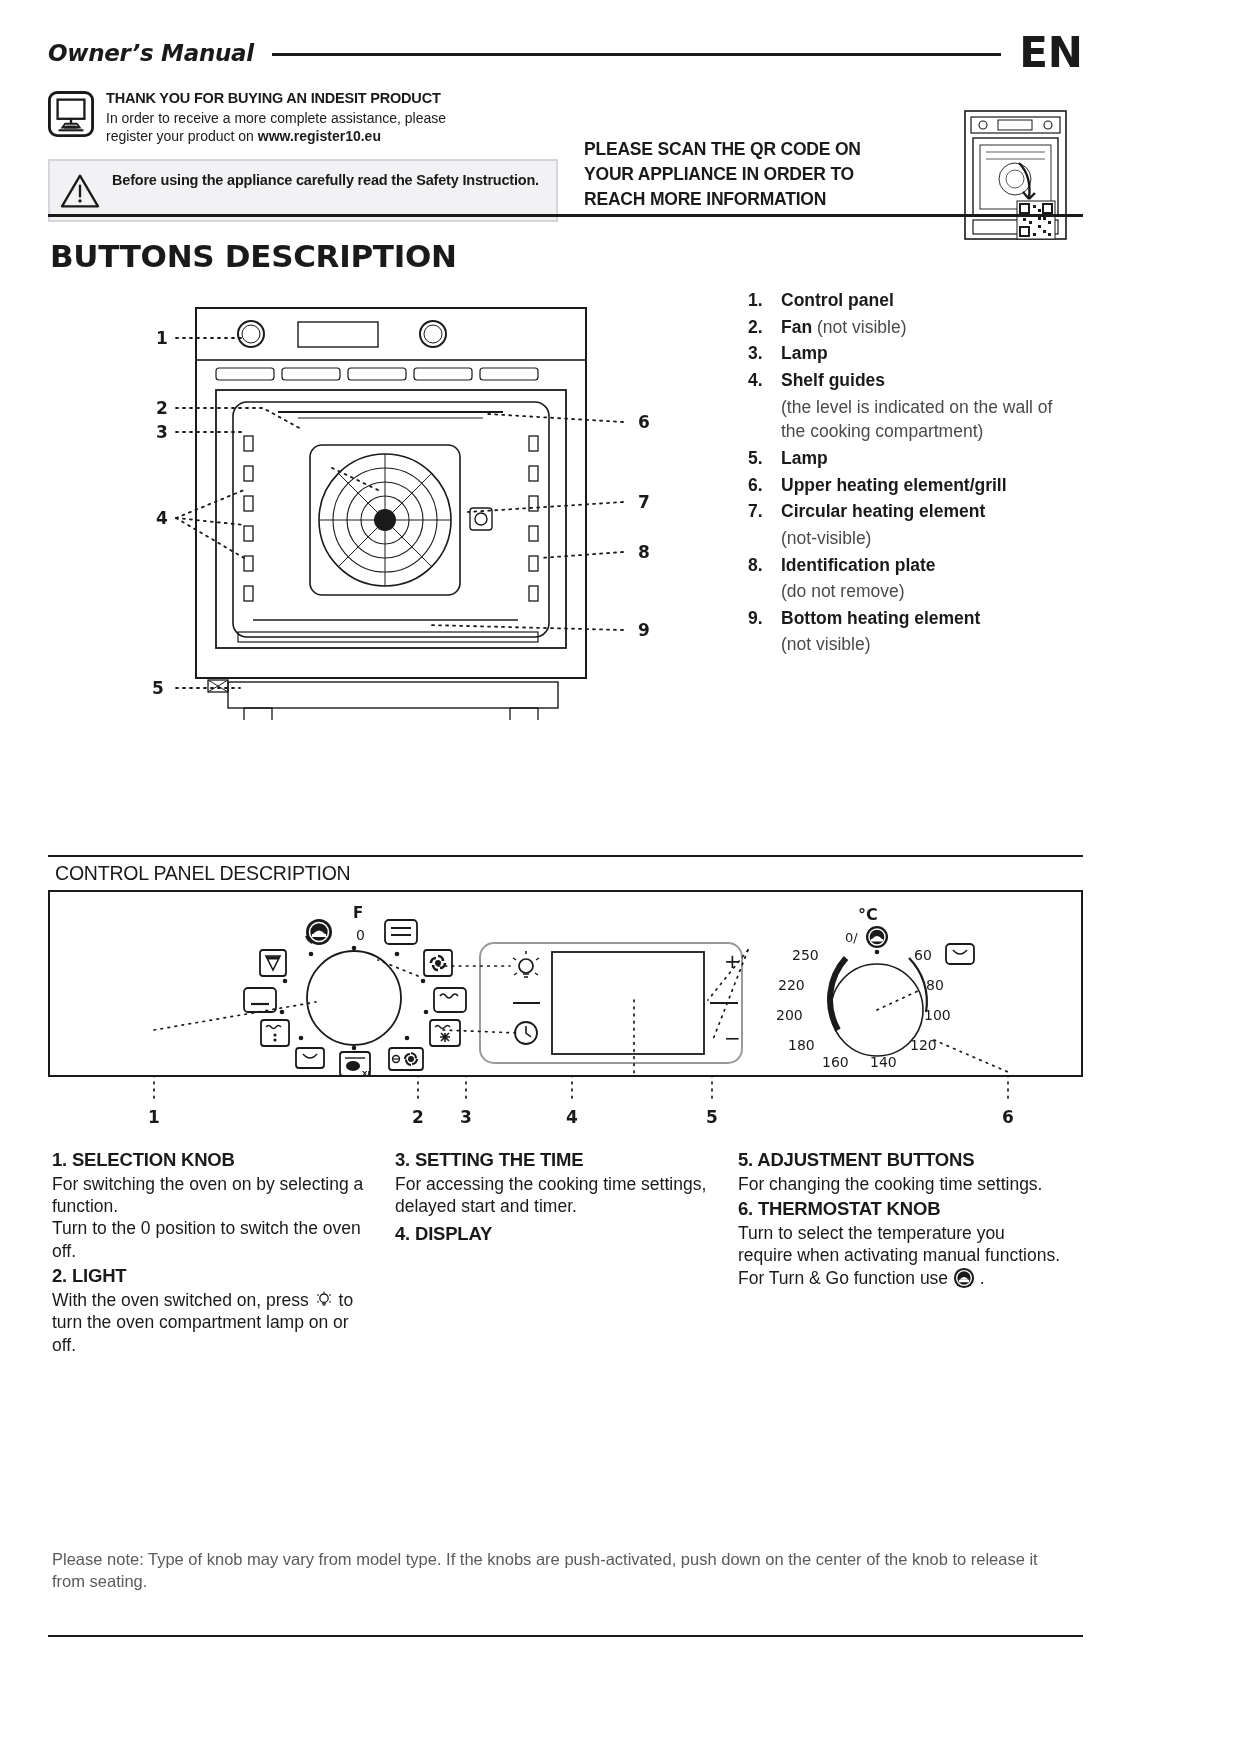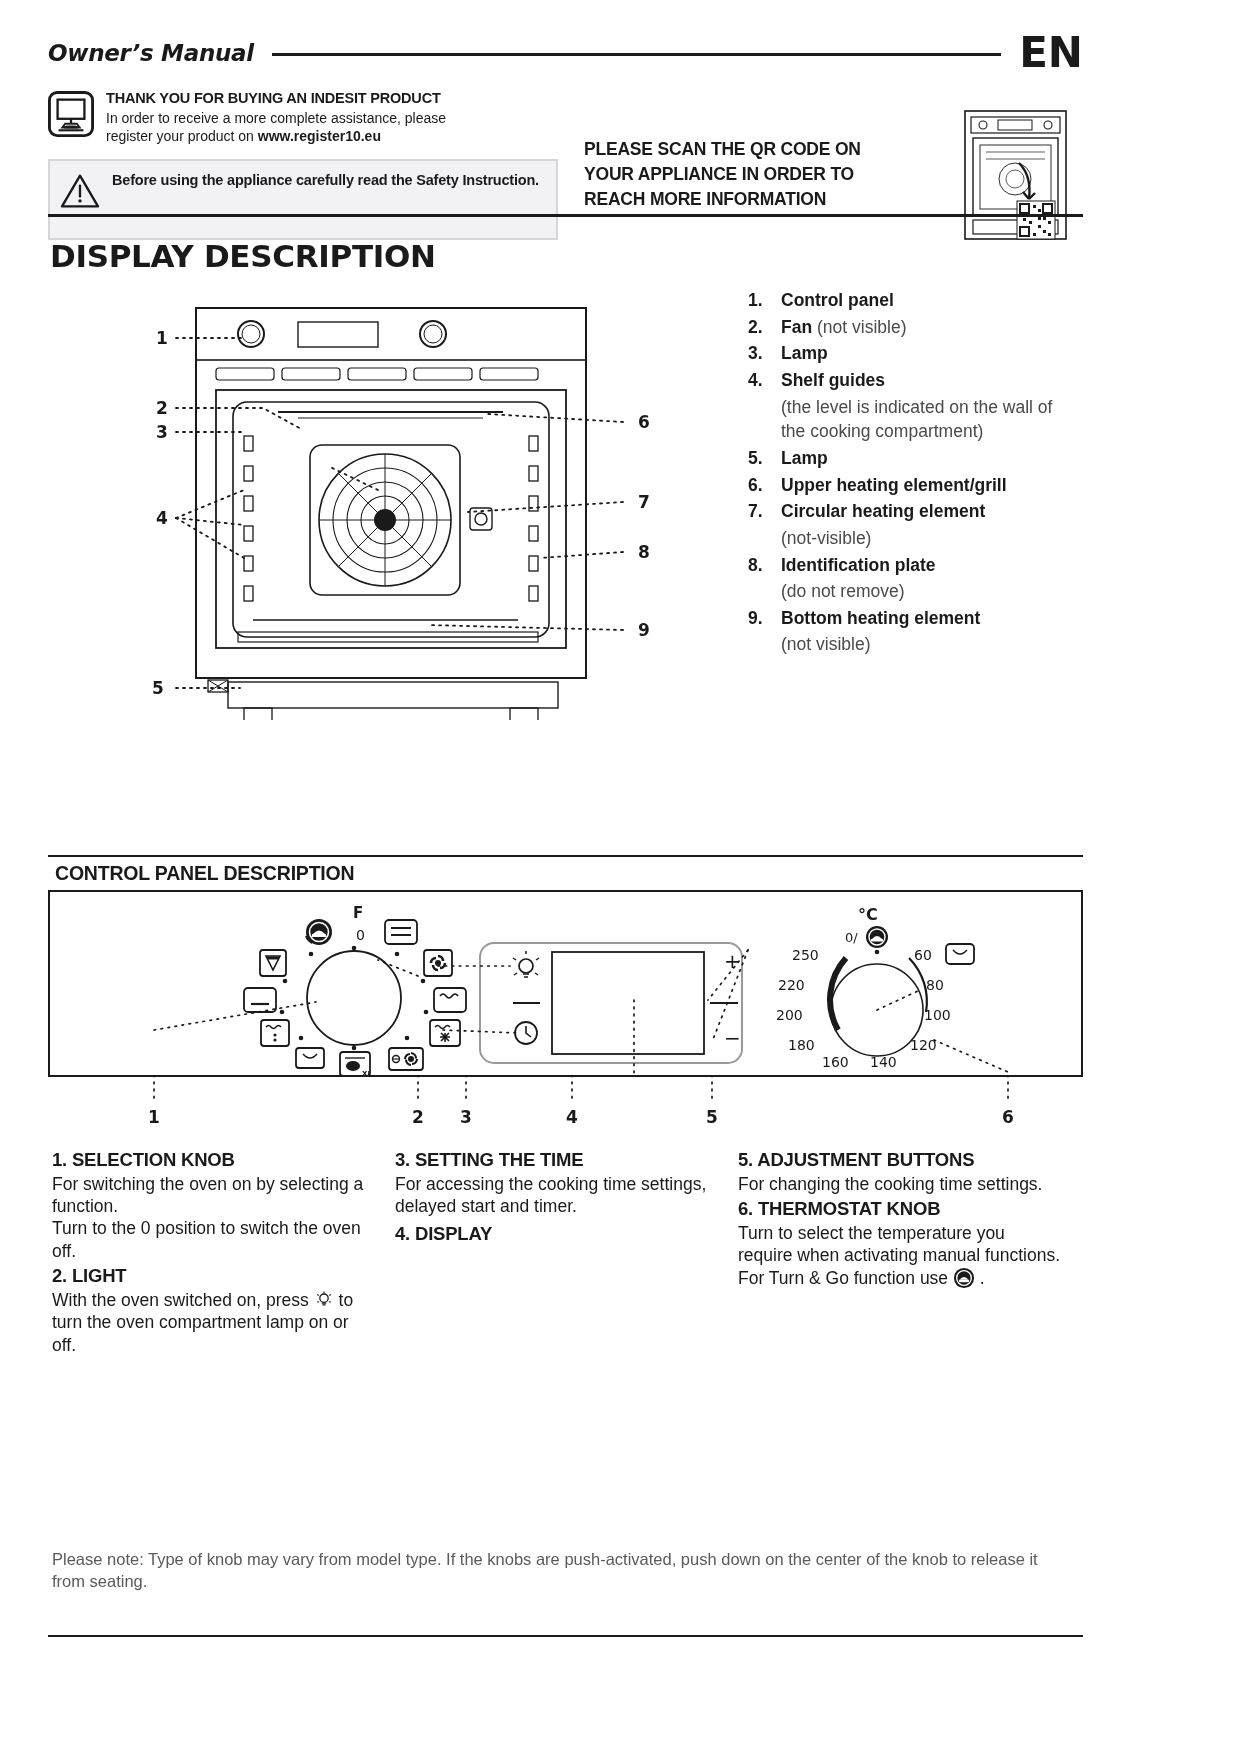--- a/index.html
+++ b/index.html
@@ -24,21 +24,21 @@
   .hdr-body { display: flex; margin-top: 12px; }
   .hdr-left { width: 520px; position: relative; }
   .thanks-row { display: flex; gap: 12px; align-items: flex-start; }
   .mon-ico { width: 46px; height: 46px; flex: 0 0 46px; margin-top: 2px; }
   .thanks-txt { flex: 1; }
   .thanks-title { font-weight: bold; font-size: 14.5px; letter-spacing: -0.2px; line-height: 1.25; }
   .thanks-sub { font-size: 14px; line-height: 1.3; margin-top: 2px; }
   .thanks-sub b { font-weight: bold; }
 
   .warn-box { margin-top: 13px; background: #f2f2f4; border: 2px solid #d6d6da;
-              padding: 10px 12px 29px 10px; display: flex; gap: 12px; align-items: flex-start;
+              padding: 10px 12px 11px 10px; display: flex; gap: 12px; align-items: flex-start;
               width: 510px; }
   .warn-ico { width: 40px; height: 36px; flex: 0 0 40px; margin-top: 2px; }
   .warn-txt { font-weight: bold; font-size: 14.5px; line-height: 1.3; letter-spacing: -0.2px; }
 
   .hdr-mid { width: 370px; padding-left: 16px; padding-top: 48px; }
   .qr-txt { font-weight: bold; font-size: 17.5px; line-height: 1.42; letter-spacing: -0.2px; }
 
   .hdr-right { width: 140px; position: relative; }
   .oven-thumb { position: absolute; right: 0; top: 18px; width: 125px; height: 150px; }
 
@@ -51,21 +51,21 @@
 
   .parts-list { position: absolute; left: 748px; top: 288px; width: 330px; }
   .part { display: flex; font-size: 17.5px; line-height: 1.47; margin-bottom: 1px; }
   .part .num { width: 33px; flex: 0 0 33px; font-weight: bold; }
   .part .lbl { font-weight: bold; }
   .part .lbl .light { font-weight: normal; color: #4a4a4a; }
   .part-sub { margin-left: 33px; font-size: 17.5px; line-height: 1.4; color: #4a4a4a; }
 
   
   .cp-rule-top { position: absolute; left: 48px; top: 855px; width: 1035px; height: 2px; background: #1a1a1a; }
-  .cp-head { position: absolute; left: 55px; top: 862px; font-weight: bold; font-size: 19.5px; letter-spacing: -0.2px; }
+  .cp-head { position: absolute; left: 55px; top: 862px; font-weight: normal; font-size: 19.5px; letter-spacing: -0.2px; }
   .cp-rule-mid { position: absolute; left: 48px; top: 890px; width: 1035px; height: 2px; background: #1a1a1a; }
   .cp-box { position: absolute; left: 48px; top: 892px; width: 1035px; height: 185px;
             border-left: 2px solid #1a1a1a; border-right: 2px solid #1a1a1a; border-bottom: 2px solid #1a1a1a; }
   .cp-svg { position: absolute; left: 48px; top: 890px; width: 1035px; height: 240px; }
   .cp-leaders { position: absolute; left: 48px; top: 1075px; width: 1035px; height: 55px; }
 
   
   .cols { position: absolute; left: 52px; top: 1148px; width: 1030px; display: flex; gap: 0; }
   .col { width: 343px; padding-right: 18px; }
   .col h3 { font-weight: bold; font-size: 18.5px; line-height: 1.28; letter-spacing: -0.2px; margin-bottom: 1px; }
@@ -166,21 +166,21 @@
               <rect x="95" y="126" width="3" height="3"></rect>
                 <rect x="85" y="110" width="3" height="3"></rect>
             </g>
           </g>
         </svg>
       </div>
     </div>
   </div>
   <div class="hdr-rule-bot"></div>
 
-  <div class="pd-title">DISPLAY DESCRIPTION</div>
+  <div class="pd-title">BUTTONS DESCRIPTION</div>
 
   <svg class="callout-svg" viewBox="0 0 680 430">
 
     <rect x="148" y="18" width="390" height="370" fill="none" stroke="#1a1a1a" stroke-width="2"></rect>
 
     <rect x="148" y="18" width="390" height="52" fill="none" stroke="#1a1a1a" stroke-width="1.6"></rect>
     <circle cx="203" cy="44" r="13" fill="none" stroke="#1a1a1a" stroke-width="2"></circle>
     <circle cx="203" cy="44" r="9" fill="none" stroke="#1a1a1a" stroke-width="1"></circle>
     <circle cx="385" cy="44" r="13" fill="none" stroke="#1a1a1a" stroke-width="2"></circle>
     <circle cx="385" cy="44" r="9" fill="none" stroke="#1a1a1a" stroke-width="1"></circle>

